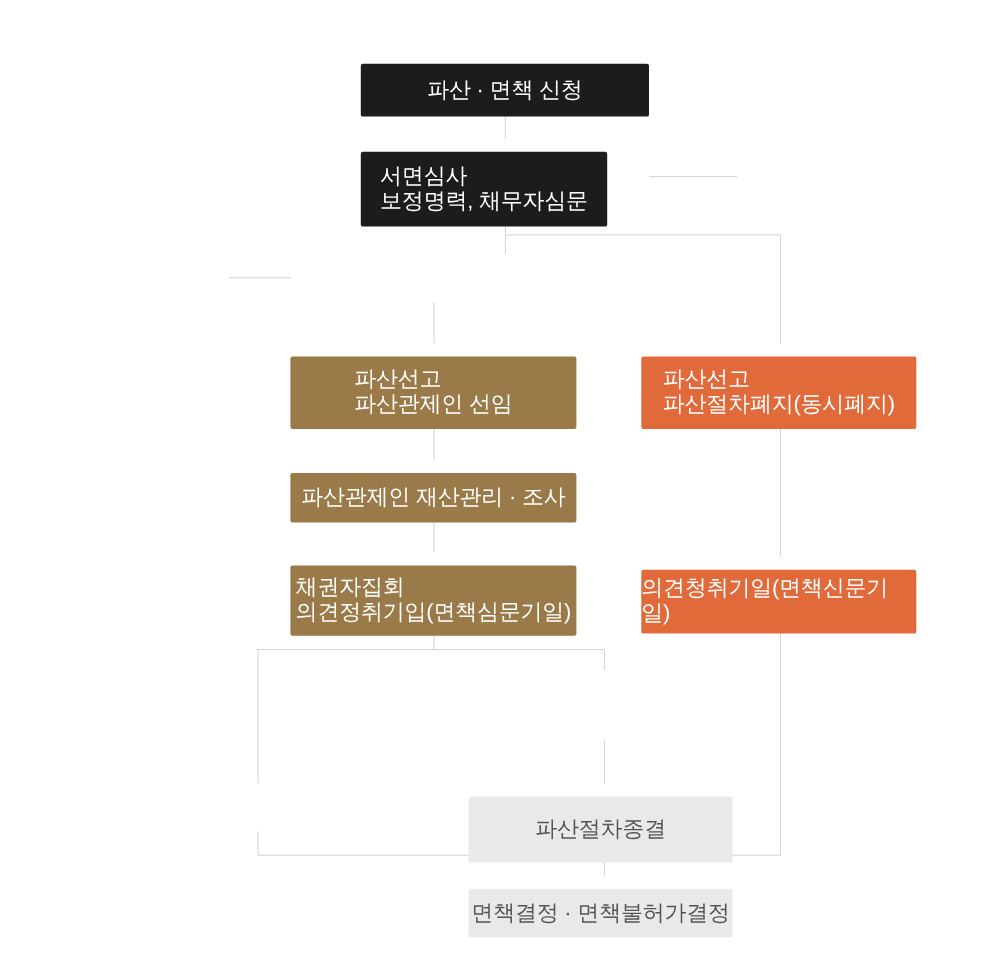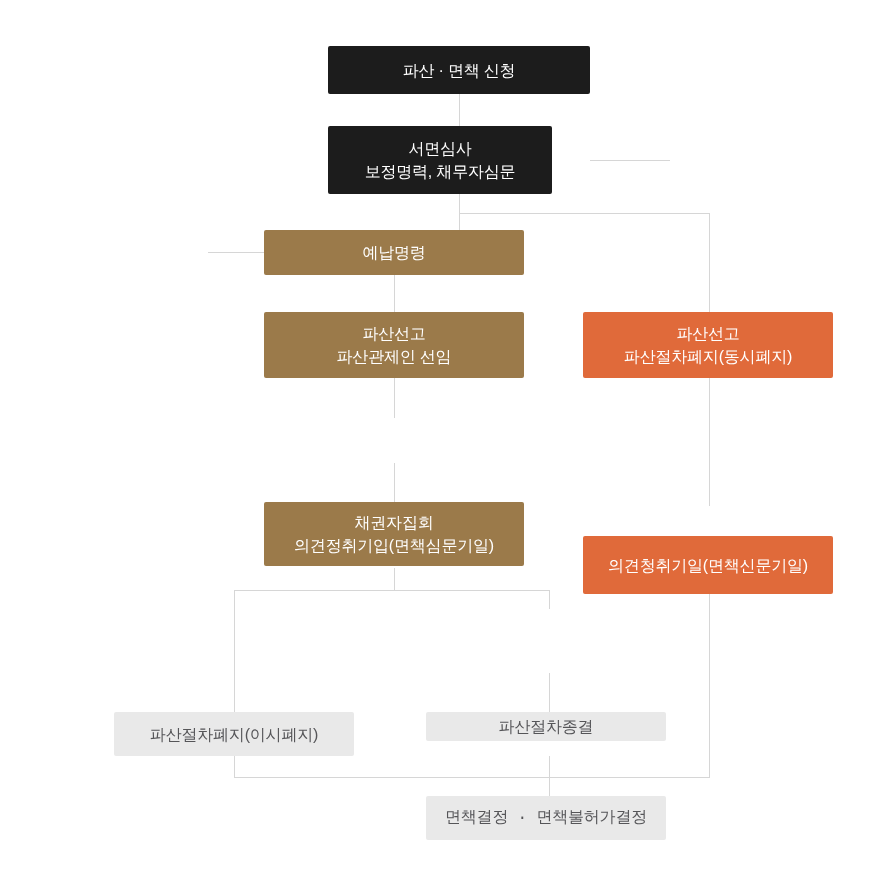--- a/index.html
+++ b/index.html
@@ -2,44 +2,44 @@
 <html style="--black: #1c1c1c; --brown: #9b7a4a; --orange: #e06a3a; --gray: #e9e9e9; --line: #d6d6d6; --text_dark: #555558; --text_light: #ffffff;"><head>
 <meta charset="utf-8">
 <style>
   html,body{margin:0;padding:0;background:#ffffff;}
   .stage{
     position:relative;width:892px;height:886px;background:#ffffff;overflow:hidden;
     font-family:"Liberation Sans","DejaVu Sans",sans-serif;
   }
   .node{
     position:absolute;display:flex;align-items:center;justify-content:center;
-    text-align:center;font-size:16px;line-height:23px;white-space:pre-line;
-    border-radius:2px;letter-spacing:-0.2px;
+    font-size:20px;line-height:23px;white-space:pre-line;
+    border-radius:2px;letter-spacing:-0.2px;margin-top:12px;
   }
   .black{background:var(--black);color:var(--text_light);}
   .brown{background:var(--brown);color:var(--text_light);}
   .orange{background:var(--orange);color:var(--text_light);}
   .gray{background:var(--gray);color:var(--text_dark);}
   .line{position:absolute;background:var(--line);}
 
   
   #n-apply{left:328px;top:46px;width:262px;height:48px;}
   #n-review{left:328px;top:126px;width:224px;height:68px;}
   #n-transfer{left:670px;top:126px;width:164px;height:68px;}
   #n-dismiss{left:70px;top:228px;width:138px;height:48px;}
   #n-deposit{left:264px;top:230px;width:260px;height:45px;}
   #n-declare-trustee{left:264px;top:312px;width:260px;height:66px;}
   #n-declare-simul{left:583px;top:312px;width:250px;height:66px;}
   #n-asset-mgmt{left:264px;top:418px;width:260px;height:45px;}
   #n-creditors{left:264px;top:502px;width:260px;height:64px;}
-  #n-hearing{left:583px;top:536px;width:250px;height:58px;}
+  #n-hearing{left:583px;top:506px;width:250px;height:58px;}
   #n-claims{left:426px;top:609px;width:240px;height:64px;}
   #n-abolition{left:114px;top:712px;width:240px;height:44px;}
-  #n-closure{left:426px;top:712px;width:240px;height:29px;}
-  #n-discharge{left:426px;top:796px;width:240px;height:44px;font-family:Liberation Mono, monospace;}
+  #n-closure{left:426px;top:712px;width:240px;height:60px;}
+  #n-discharge{left:426px;top:796px;width:240px;height:44px;}
 </style>
 </head>
 <body>
 
 <div class="stage">
 
   <div class="line" style="left:459px;top:94px;width:1px;height:32px;"></div>
   <div class="line" style="left:590px;top:160px;width:80px;height:1px;"></div>
   <div class="line" style="left:459px;top:194px;width:1px;height:37px;"></div>
   <div class="line" style="left:459px;top:213px;width:250px;height:1px;"></div>
@@ -55,25 +55,24 @@
   <div class="line" style="left:549px;top:673px;width:1px;height:39px;"></div>
   <div class="line" style="left:709px;top:378px;width:1px;height:128px;"></div>
   <div class="line" style="left:709px;top:564px;width:1px;height:213px;"></div>
   <div class="line" style="left:234px;top:756px;width:1px;height:21px;"></div>
   <div class="line" style="left:234px;top:777px;width:476px;height:1px;"></div>
   <div class="line" style="left:549px;top:756px;width:1px;height:40px;"></div>
 
   <div class="node black" id="n-apply">파산 · 면책 신청</div>
   <div class="node black" id="n-review">서면심사
 보정명력, 채무자심문</div>
-  <div class="node brown" id="n-deposit">예납명령</div>
   <div class="node brown" id="n-declare-trustee">파산선고
 파산관제인 선임</div>
   <div class="node orange" id="n-declare-simul">파산선고
 파산절차폐지(동시폐지)</div>
+  <div class="node brown" id="n-asset-mgmt">파산관제인 재산관리 · 조사</div>
   <div class="node brown" id="n-creditors">채권자집회
 의견정취기입(면책심문기일)</div>
   <div class="node orange" id="n-hearing">의견청취기일(면책신문기일)</div>
-  <div class="node gray" id="n-abolition">파산절차폐지(이시폐지)</div>
   <div class="node gray" id="n-closure">파산절차종결</div>
   <div class="node gray" id="n-discharge">면책결정 · 면책불허가결정</div>
 
 </div>
 
 </body></html>

